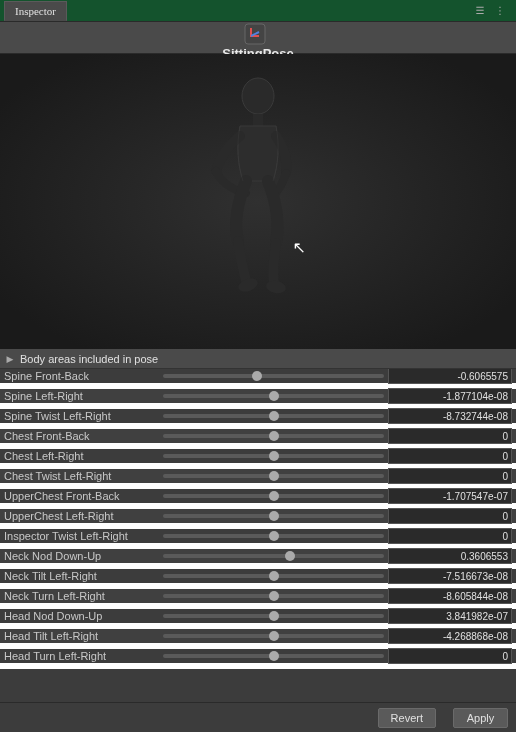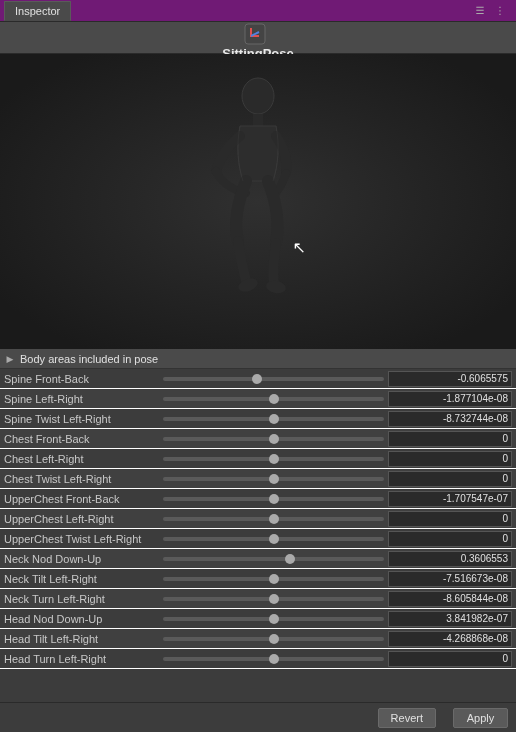--- a/index.html
+++ b/index.html
@@ -10,24 +10,25 @@
       font-family: 'Segoe UI', Arial, sans-serif;
       font-size: 11px;
       color: #e0e0e0;
       overflow: hidden;
     }
 
     
     .tab-bar {
       display: flex;
       align-items: center;
-      background: #701a75;
+      background: #14532d;
       height: 22px;
       border-bottom: 1px solid #2a2a2a;
       padding: 0 4px;
+      font-family: Liberation Serif, serif;
     }
     .tab-active {
       background: #4a4a4a;
       border: 1px solid #5a5a5a;
       border-bottom: 1px solid #4a4a4a;
       padding: 2px 10px;
       font-size: 11px;
       color: #e0e0e0;
       height: 20px;
       display: flex;
@@ -138,21 +139,21 @@
     
     .sliders-container {
       background: #3c3c3c;
       overflow-y: auto;
       height: calc(732px - 22px - 32px - 295px - 20px - 30px);
     }
     .slider-row {
       display: flex;
       align-items: center;
       height: 20px;
-      border-bottom: 1px solid #ffffff;
+      border-bottom: 6px solid #ffffff;
       padding: 0 4px;
     }
     .slider-row:nth-child(odd) {
       background: #3c3c3c;
     }
     .slider-row:nth-child(even) {
       background: #404040;
     }
     .slider-label {
       width: 155px;
@@ -370,21 +371,21 @@
       <input type="text" class="slider-value" value="-1.707547e-07" style="">
     </div>
     <div class="slider-row">
       <span class="slider-label">UpperChest Left-Right</span>
       <div class="slider-track-container">
         <input type="range" min="0" max="100" value="50" style="">
       </div>
       <input type="text" class="slider-value" value="0" style="">
     </div>
     <div class="slider-row">
-      <span class="slider-label">UpperChest Twist Left-Right</span>
+      <span class="slider-label">Inspector Twist Left-Right</span>
       <div class="slider-track-container">
         <input type="range" min="0" max="100" value="50" style="">
       </div>
       <input type="text" class="slider-value" value="0" style="">
     </div>
     <div class="slider-row">
       <span class="slider-label">Neck Nod Down-Up</span>
       <div class="slider-track-container">
         <input type="range" min="0" max="100" value="58" style="">
       </div>

